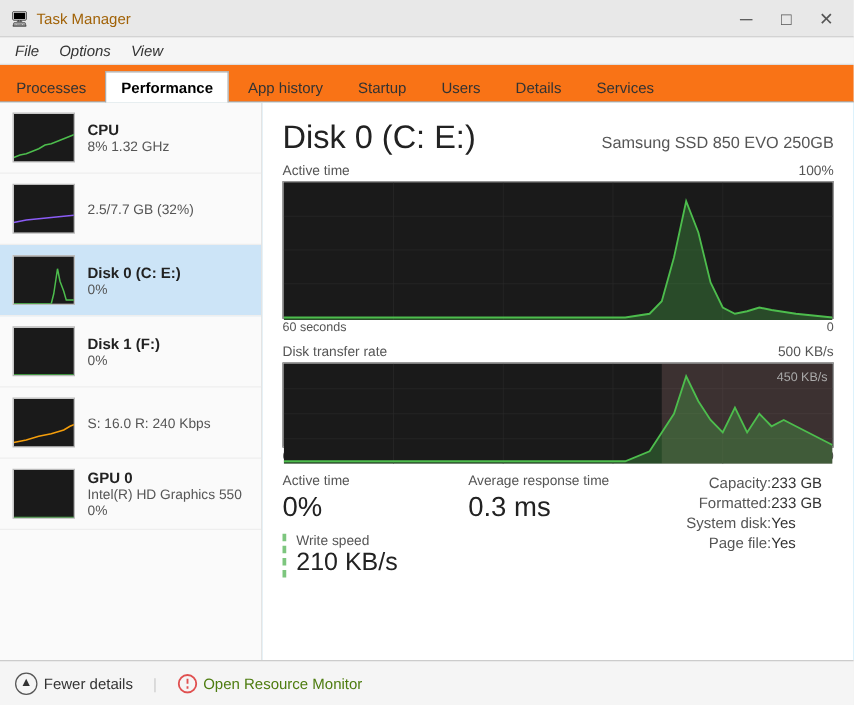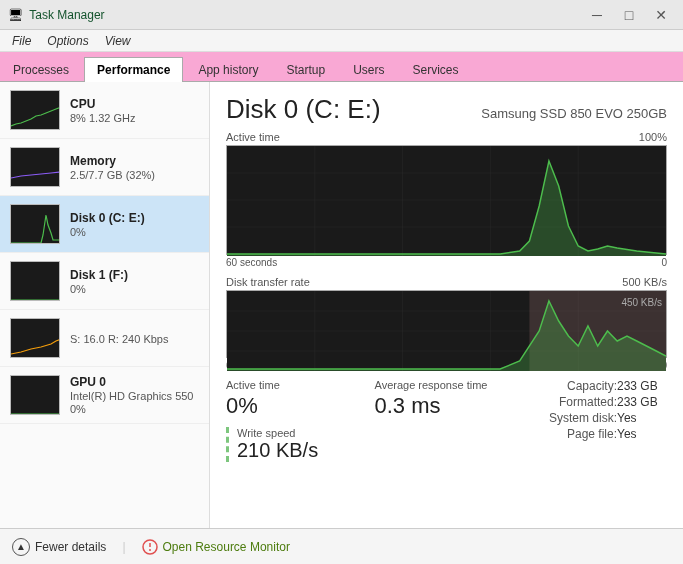--- a/index.html
+++ b/index.html
@@ -9,21 +9,21 @@
     .titlebar {
       background: #e8e8e8;
       height: 30px;
       display: flex;
       align-items: center;
       padding: 0 8px;
       border-bottom: 1px solid #ccc;
       user-select: none;
     }
     .titlebar-icon { margin-right: 6px; }
-    .titlebar-title { flex: 1; font-size: 12px; color: #14532d; }
+    .titlebar-title { flex: 1; font-size: 12px; color: #a16207; }
     .titlebar-buttons { display: flex; gap: 4px; }
     .titlebar-btn {
       width: 28px; height: 20px;
       border: none; background: transparent;
       cursor: pointer; font-size: 14px; color: #555;
       display: flex; align-items: center; justify-content: center;
     }
 
     
     .menubar {
@@ -37,21 +37,21 @@
     .menu-item {
       padding: 2px 8px;
       cursor: pointer;
       font-size: 12px;
       color: #333;
       font-style: italic;
     }
 
     
     .tabbar {
-      background: #f9a8d4;
+      background: #f97316;
       height: 30px;
       display: flex;
       align-items: flex-end;
       padding: 0 0;
       border-bottom: 1px solid #aaa;
     }
     .tab {
       padding: 5px 12px;
       cursor: pointer;
       font-size: 12px;
@@ -230,20 +230,21 @@
   <span class="menu-item">Options</span>
   <span class="menu-item">View</span>
 </div>
 
 <div class="tabbar">
   <div class="tab">Processes</div>
   <div class="tab active">Performance</div>
   <div class="tab">App history</div>
   <div class="tab">Startup</div>
   <div class="tab">Users</div>
+  <div class="tab">Details</div>
   <div class="tab">Services</div>
 </div>
 
 <div class="main">
 
   <div class="sidebar">
 
     <div class="sidebar-item">
       <div class="sidebar-graph">
         <svg width="50" height="40" viewBox="0 0 50 40">
@@ -258,21 +259,20 @@
     </div>
 
     <div class="sidebar-item">
       <div class="sidebar-graph">
         <svg width="50" height="40" viewBox="0 0 50 40">
           <rect width="50" height="40" fill="#1a1a1a"></rect>
           <polyline points="0,30 10,28 20,27 30,26 40,25 50,24" fill="none" stroke="#8b5cf6" stroke-width="1.2"></polyline>
         </svg>
       </div>
       <div class="sidebar-item-info">
-        <div class="sidebar-item-name">Memory</div>
         <div class="sidebar-item-value">2.5/7.7 GB (32%)</div>
       </div>
     </div>
 
     <div class="sidebar-item active">
       <div class="sidebar-graph">
         <svg width="50" height="40" viewBox="0 0 50 40">
           <rect width="50" height="40" fill="#1a1a1a"></rect>
           <polyline points="0,38 30,38 32,30 35,10 37,20 40,28 42,35 50,35" fill="none" stroke="#4dbd4d" stroke-width="1.2"></polyline>
         </svg>

